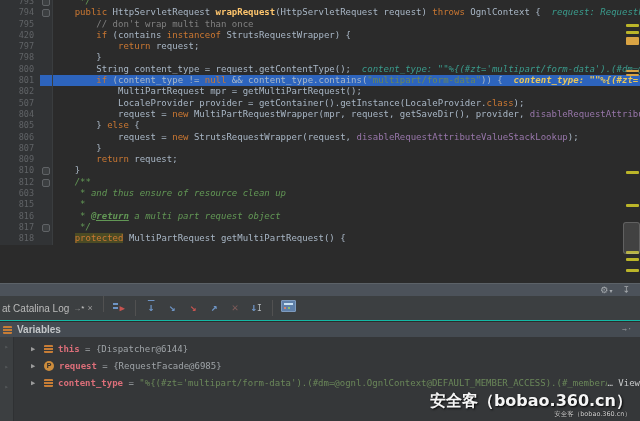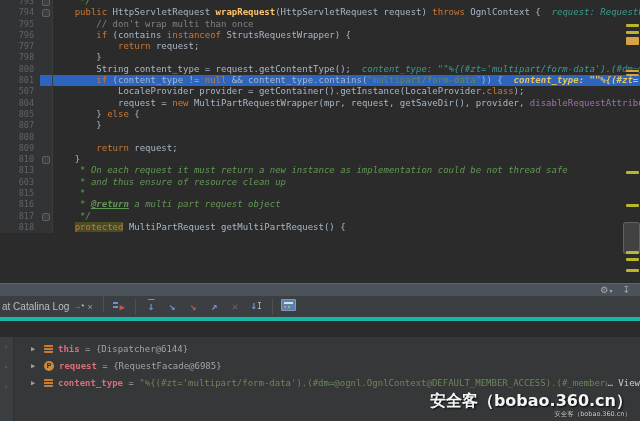--- a/index.html
+++ b/index.html
@@ -24,21 +24,21 @@
   .kwhl{color:#CC7832;background:#4B4B24;}
   .hint1{color:#3A9B8C;font-style:italic;}
   .hint2{color:#E8C558;font-style:italic;font-weight:bold;}
   .stripe{position:absolute;right:1px;width:13px;border-radius:1px;}
   #scroll-thumb{position:absolute;right:0;width:15px;height:30px;top:222px;background:rgba(170,170,170,.18);border:1px solid rgba(190,190,190,.25);border-radius:3px;}
   
   #twband{position:absolute;top:283px;left:0;width:640px;height:13px;background:#4C525A;border-top:1px solid #5C6268;box-sizing:border-box;display:flex;justify-content:flex-end;align-items:center;}
   #twband .bicon{color:#A7ABAF;font-size:9px;line-height:12px;margin-right:10px;font-family:"DejaVu Sans",sans-serif;}
   #twband .caret{font-size:6px;color:#A7ABAF;margin-left:1px;}
   
-  #dbgbar{position:absolute;top:296px;left:0;width:640px;height:25px;background:#3C3F41;display:flex;border-bottom:4px solid #14b8a6;box-sizing:border-box;}
+  #dbgbar{position:absolute;top:296px;left:0;width:640px;height:25px;background:#3C3F41;display:flex;border-bottom:1px solid #14b8a6;box-sizing:border-box;}
   #console-tab{display:flex;align-items:center;color:#BBBBBB;font-family:"Liberation Sans",sans-serif;font-size:10px;padding:0 5px 0 2px;height:100%;}
   #console-tab .tabarrow{color:#9B9B9B;font-size:8px;margin-left:4px;}
   #console-tab .tabstar{color:#D0D0D0;font-size:8px;vertical-align:top;}
   #console-tab .tabclose{color:#9B9B9B;font-size:9px;margin-left:3px;}
   .vsep{width:1px;height:16px;background:#515151;margin:0 5px;flex:none;}
   .tool-icon{width:21px;text-align:center;font-size:11px;font-weight:bold;flex:none;line-height:22px;}
   .tool-icon.ov u{text-decoration:overline;}
   .tool-icon .ibars{display:inline-block;width:5px;height:8px;margin-right:1px;background:repeating-linear-gradient(to bottom,#6E94C4 0 2px,transparent 2px 4px);}
   .tool-icon .cursI{color:#B9BDC0;font-size:8px;font-weight:normal;}
   .tool-icon.dim{opacity:.65;}
@@ -70,33 +70,34 @@
 </head>
 <body>
 
 <div id="screen">
 
   <div id="editor">
     <div id="code-lines">
         <div class="line"><span class="num">793</span><span class="fold"><i></i></span><span class="code"><span class="doc">     */</span></span></div>
         <div class="line"><span class="num">794</span><span class="fold"><i></i></span><span class="code"><span class="kw">    public </span><span>HttpServletRequest </span><span class="method">wrapRequest</span><span>(HttpServletRequest request) </span><span class="kw">throws </span><span>OgnlContext {</span><span class="hint1">  request: RequestFacad</span></span></div>
         <div class="line"><span class="num">795</span><span class="fold"></span><span class="code"><span class="cmt">        // don't wrap multi than once</span></span></div>
-        <div class="line"><span class="num">796</span><span class="fold"></span><span class="code"><span class="kw">        if </span><span>(contains </span><span class="kw">instanceof </span><span>StrutsRequestWrapper) {</span></span></div>
+        <div class="line"><span class="num">420</span><span class="fold"></span><span class="code"><span class="kw">        if </span><span>(contains </span><span class="kw">instanceof </span><span>StrutsRequestWrapper) {</span></span></div>
         <div class="line"><span class="num">797</span><span class="fold"></span><span class="code"><span class="kw">            return </span><span>request;</span></span></div>
         <div class="line"><span class="num">798</span><span class="fold"></span><span class="code"><span>        }</span></span></div>
         <div class="line"><span class="num">800</span><span class="fold"></span><span class="code"><span>        String content_type = request.getContentType();</span><span class="hint1">  content_type: ""%{(#zt='multipart/form-data').(#dm=@ogn</span></span></div>
         <div class="line hl"><span class="num">801</span><span class="fold"></span><span class="code"><span class="kw">        if </span><span>(content_type != </span><span class="kw">null</span><span> &amp;&amp; content_type.contains(</span><span class="str">"multipart/form-data"</span><span>)) { </span><span class="hint2"> content_type: ""%{(#zt='mul</span></span></div>
+        <div class="line"><span class="num">802</span><span class="fold"></span><span class="code"><span>            MultiPartRequest mpr = getMultiPartRequest();</span></span></div>
         <div class="line"><span class="num">507</span><span class="fold"></span><span class="code"><span>            LocaleProvider provider = getContainer().getInstance(LocaleProvider.</span><span class="kw">class</span><span>);</span></span></div>
         <div class="line"><span class="num">804</span><span class="fold"></span><span class="code"><span>            request = </span><span class="kw">new </span><span>MultiPartRequestWrapper(mpr, request, getSaveDir(), provider, </span><span class="field">disableRequestAttributeValueStackLookup</span></span></div>
         <div class="line"><span class="num">805</span><span class="fold"></span><span class="code"><span>        } </span><span class="kw">else</span><span> {</span></span></div>
+        <div class="line"><span class="num">806</span><span class="fold"></span><span class="code"><span>            request = </span><span class="kw">new </span><span>StrutsRequestWrapper(request, </span><span class="field">disableRequestAttributeValueStackLookup</span><span>);</span></span></div>
         <div class="line"><span class="num">807</span><span class="fold"></span><span class="code"><span>        }</span></span></div>
-        <div class="line"><span class="num">808</span><span class="fold"></span><span class="code"></span></div>
         <div class="line"><span class="num">809</span><span class="fold"></span><span class="code"><span class="kw">        return </span><span>request;</span></span></div>
         <div class="line"><span class="num">810</span><span class="fold"><i></i></span><span class="code"><span>    }</span></span></div>
-        <div class="line"><span class="num">813</span><span class="fold"></span><span class="code"><span class="doc">     * On each request it must return a new instance as implementation could be not thread safe</span></span></div>
+        <div class="line"><span class="num">812</span><span class="fold"><i></i></span><span class="code"><span class="doc">    /**</span></span></div>
         <div class="line"><span class="num">603</span><span class="fold"></span><span class="code"><span class="doc">     * and thus ensure of resource clean up</span></span></div>
         <div class="line"><span class="num">815</span><span class="fold"></span><span class="code"><span class="doc">     *</span></span></div>
         <div class="line"><span class="num">816</span><span class="fold"></span><span class="code"><span class="doc">     * </span><span class="doctag">@return</span><span class="doc"> a multi part request object</span></span></div>
         <div class="line"><span class="num">817</span><span class="fold"><i></i></span><span class="code"><span class="doc">     */</span></span></div>
         <div class="line"><span class="num">818</span><span class="fold"></span><span class="code"><span>    </span><span class="kwhl">protected</span><span> MultiPartRequest getMultiPartRequest() {</span></span></div>
       </div>
     <div id="stripes">
         <div class="stripe" style="top: 24px; height: 3px; background: rgb(187, 181, 41);"></div>
         <div class="stripe" style="top: 31px; height: 3px; background: rgb(187, 181, 41);"></div>
         <div class="stripe" style="top: 37px; height: 8px; background: rgb(217, 163, 67);"></div>
@@ -131,20 +132,25 @@
         <span class="tool-icon " style="color: rgb(110, 148, 196);">↘</span>
         <span class="tool-icon " style="color: rgb(199, 84, 80);">↘</span>
         <span class="tool-icon " style="color: rgb(110, 148, 196);">↗</span>
         <span class="tool-icon dim" style="color: rgb(160, 106, 102);">✕</span>
         <span class="tool-icon "><span style="color: rgb(110, 148, 196);">↓</span><span class="cursI">I</span></span>
         <div class="vsep"></div>
         <span class="tool-icon "><span class="calcbox"><b></b><i></i><u></u></span></span>
       </div>
   </div>
 
+  <div id="varheader">
+    <span class="barsicon"></span>
+    <span class="vtitle">Variables</span>
+    <span class="hdr-right">→·</span>
+  </div>
 
   <div id="vartree">
     <div id="leftrail">
         <div>▸</div>
         <div>▸</div>
         <div>▸</div>
       </div>
     <div id="vrows" style="position:absolute;left:13px;top:3px;right:0;">
         <div class="vrow"><span class="arrow">▶</span><span class="barsicon"></span><span class="vname">this</span><span class="veq"> = </span><span class="vval">{Dispatcher@6144}</span></div>
         <div class="vrow"><span class="arrow">▶</span><span class="picon">P</span><span class="vname">request</span><span class="veq"> = </span><span class="vval">{RequestFacade@6985}</span></div>

